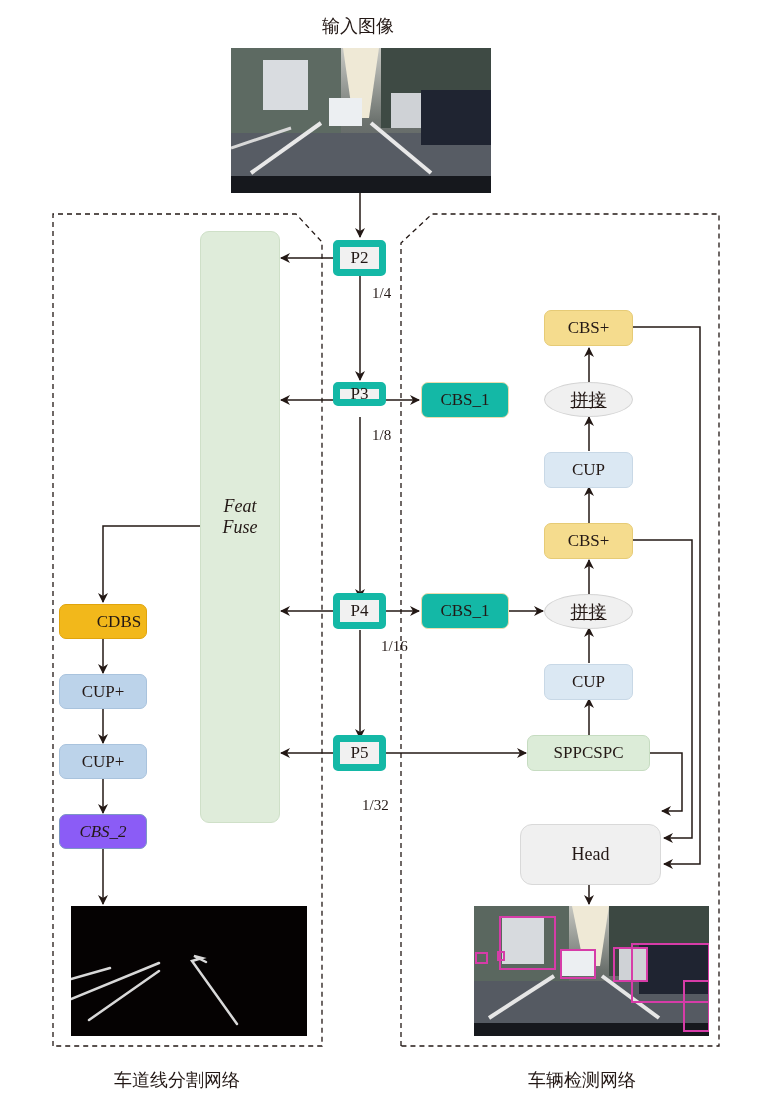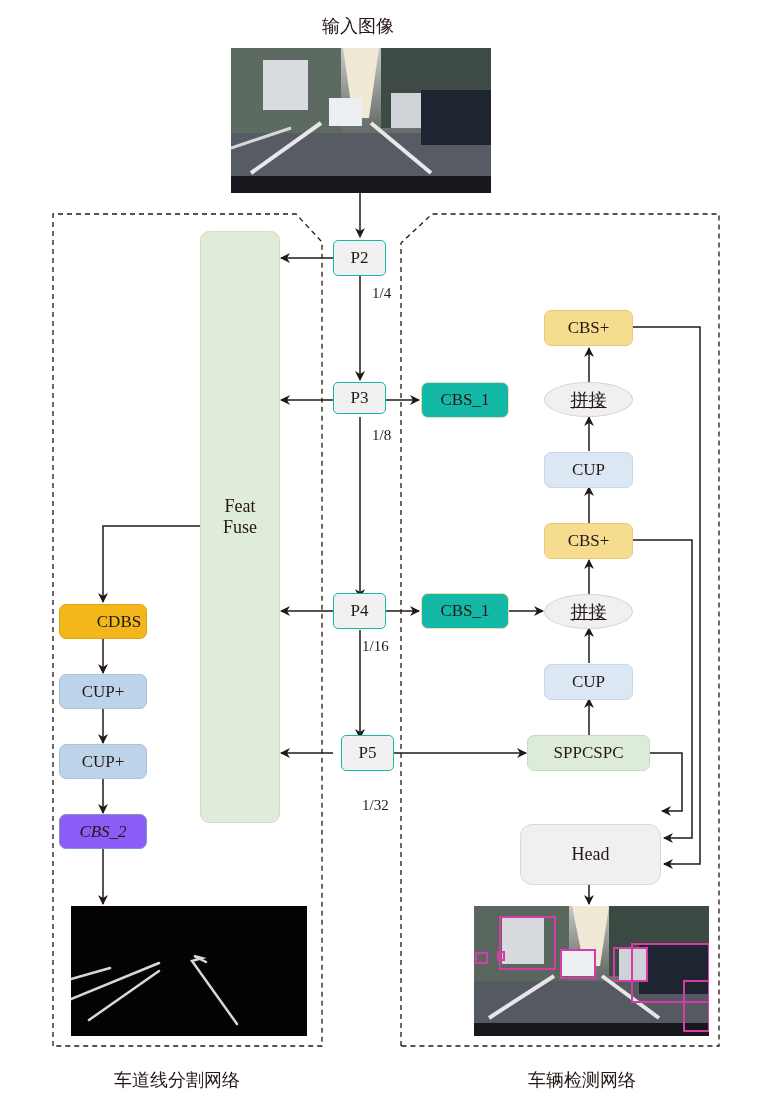--- a/index.html
+++ b/index.html
@@ -1,19 +1,19 @@
 <!DOCTYPE html>
 <html><head>
 <meta charset="utf-8">
 <style>
   html,body{margin:0;padding:0;background:#ffffff;}
   body{width:766px;height:1101px;position:relative;overflow:hidden;font-family:"Liberation Serif","DejaVu Serif",serif;color:#231815;}
   svg#diagram{position:absolute;left:0;top:0;}
   .box{position:absolute;display:flex;align-items:center;justify-content:center;border-radius:7px;font-size:17px;box-sizing:border-box;border:1px solid #d9d9d9;}
-  .pbox{background:#f1f1f1;border:1px solid #14b8a6;border-radius:5px;}
+  .pbox{background:#f1f1f1;border:7px solid #14b8a6;border-radius:5px;}
   .cbs1{background:#14b8a6;border:1px solid #ecdcae;}
   .cbsplus{background:#f5dc8e;border:1px solid #e6cb76;}
   .cup{background:#dbe8f3;border:1px solid #c8d8e6;}
   .cupplus{background:#bcd3ea;border:1px solid #a9c3dd;}
   .cdbs{background:#f2b81b;border:1px solid #e0a40c;}
   .cbs2{background:#8b5cf6;border:1px solid #7c96c6;font-style:italic;}
   .spp{background:#dcecd8;border:1px solid #c6dcc1;}
   .head{background:#f0f0f0;border:1px solid #d9d9d9;border-radius:12px;}
   .feat{background:#dfecda;border:1px solid #cfe0c8;border-radius:9px;flex-direction:column;}
   .ellipse{position:absolute;display:flex;align-items:center;justify-content:center;border-radius:50%;background:#f0f0f0;border:1px solid #d4d4d4;font-size:18px;box-sizing:border-box;text-decoration:underline;}
@@ -96,33 +96,33 @@
     <line x1="589" y1="867" x2="589" y2="904" marker-end="url(#ah)"></line>
 
     <polyline points="200,526 103,526 103,602" marker-end="url(#ah)"></polyline>
     <line x1="103" y1="638" x2="103" y2="673" marker-end="url(#ah)"></line>
     <line x1="103" y1="708" x2="103" y2="743" marker-end="url(#ah)"></line>
     <line x1="103" y1="778" x2="103" y2="813" marker-end="url(#ah)"></line>
     <line x1="103" y1="848" x2="103" y2="904" marker-end="url(#ah)"></line>
   </g>
 </svg>
 
-<div class="box feat" style="left:200px;top:231px;width:80px;height:592px;">
+<div class="box feat" style="left:200px;top:231px;width:80px;height:592px;font-style:italic;">
   <span style="font-size:18px;margin-top:-20px;">Feat</span>
   <span style="font-size:18px;">Fuse</span>
 </div>
 
 <div class="box pbox" style="left:333px;top:240px;width:53px;height:36px;">P2</div>
-<div class="box pbox" style="left:333px;top:382px;width:53px;height:32px;">P3</div>
+<div class="box pbox" style="left:333px;top:382px;width:53px;height:24px;">P3</div>
 <div class="box pbox" style="left:333px;top:593px;width:53px;height:36px;">P4</div>
-<div class="box pbox" style="left:333px;top:735px;width:53px;height:36px;margin-left:8px;">P5</div>
+<div class="box pbox" style="left:333px;top:735px;width:53px;height:36px;">P5</div>
 
 <div class="label" style="left:372px;top:285px;">1/4</div>
 <div class="label" style="left:372px;top:427px;">1/8</div>
-<div class="label" style="left:362px;top:638px;">1/16</div>
+<div class="label" style="left:362px;top:638px;padding-left:19px;">1/16</div>
 <div class="label" style="left:362px;top:797px;">1/32</div>
 
 <div class="box cdbs" style="left:59px;top:604px;width:88px;height:35px;padding-left:32px;">CDBS</div>
 <div class="box cupplus" style="left:59px;top:674px;width:88px;height:35px;">CUP+</div>
 <div class="box cupplus" style="left:59px;top:744px;width:88px;height:35px;">CUP+</div>
 <div class="box cbs2" style="left:59px;top:814px;width:88px;height:35px;">CBS_2</div>
 
 <div class="img" style="left:71px;top:906px;width:236px;height:130px;background:#050202;">
   <svg width="236" height="130" viewBox="0 0 236 130">
     <g stroke="#d8d8d8" stroke-width="2.5" fill="none" stroke-linecap="round">

